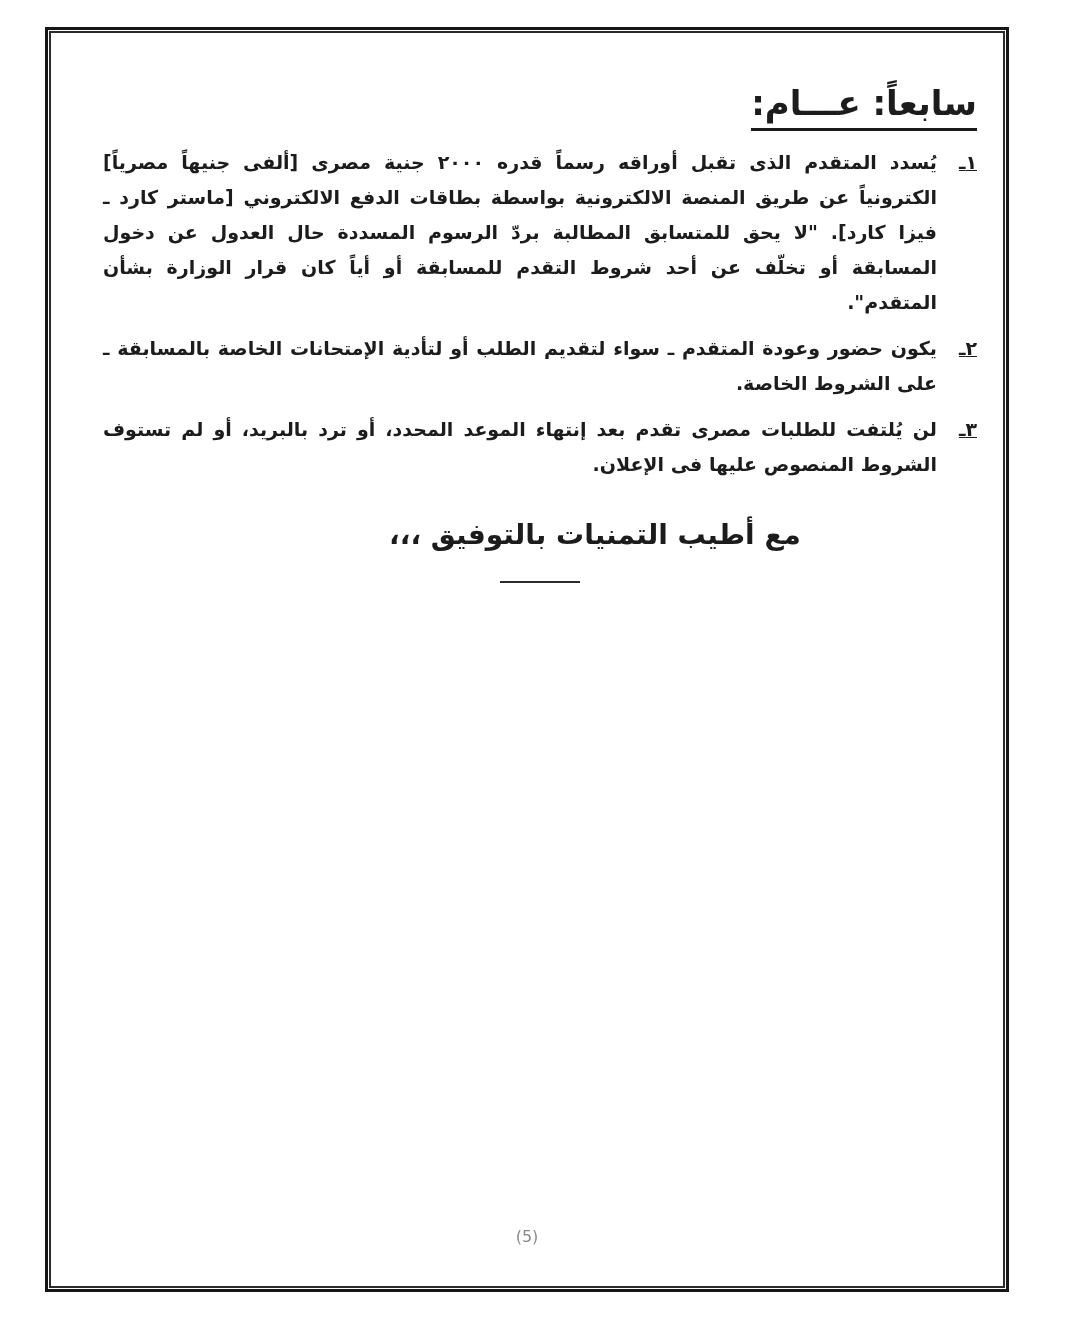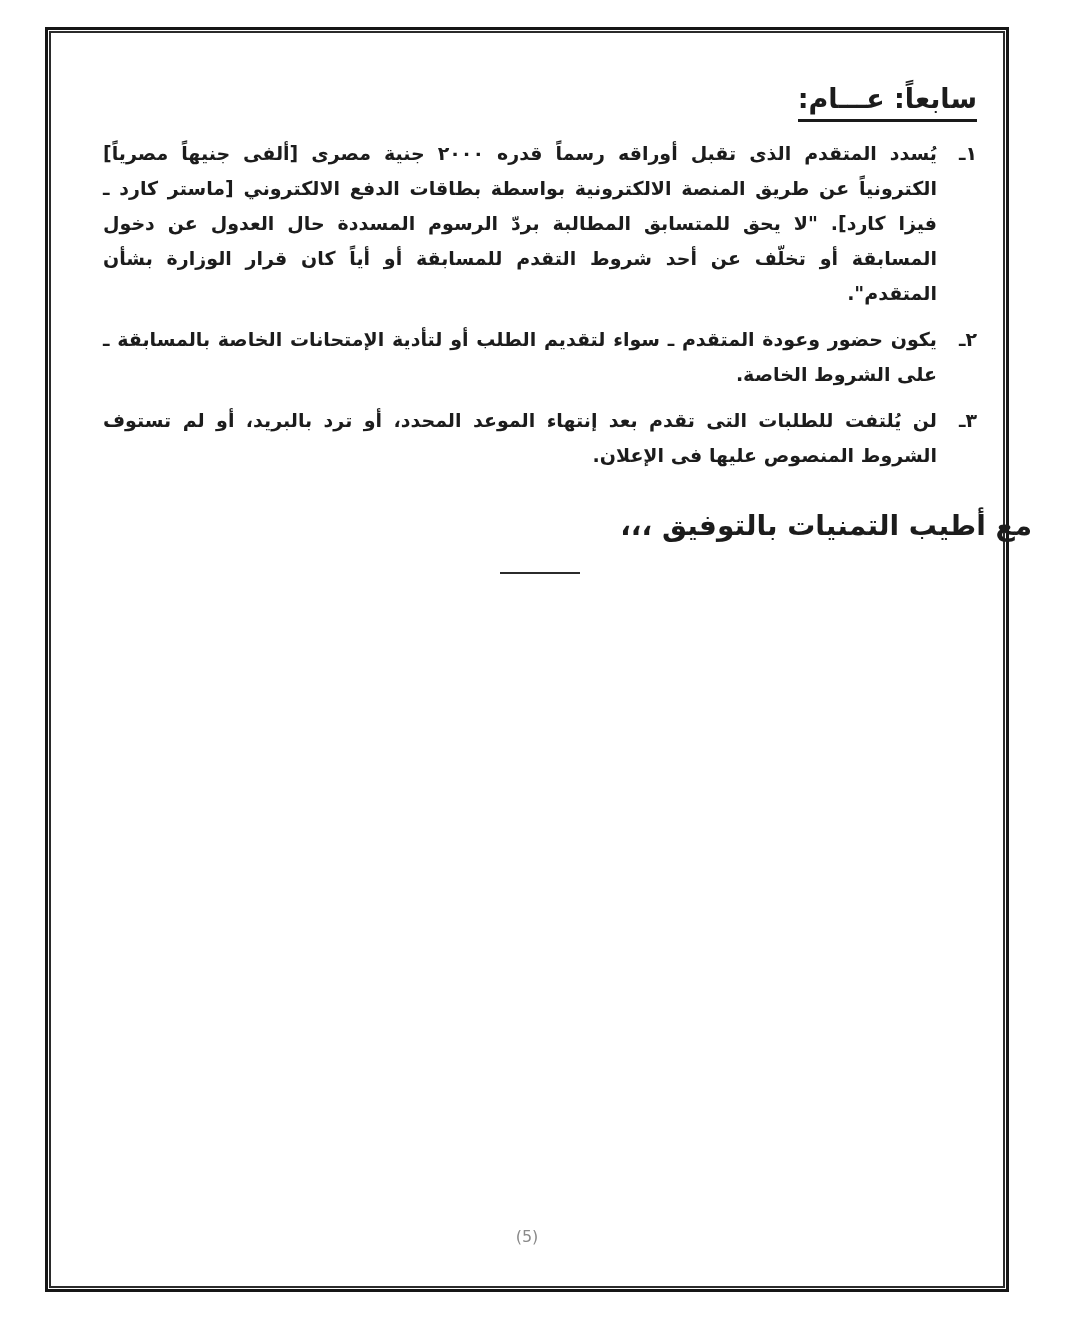--- a/index.html
+++ b/index.html
@@ -28,21 +28,21 @@
   }
   .content {
     position: absolute;
     inset: 0;
     direction: rtl;
     padding: 50px 26px 0 52px;
     box-sizing: border-box;
   }
   .heading {
     margin: 0 0 14px 0;
-    font-size: 27px;
+    font-size: 34px;
     font-weight: bold;
   }
   .heading .underlined {
     display: inline-block;
     border-bottom: 3px solid #1a1a1a;
     padding-bottom: 5px;
   }
   .items-list {
     margin: 0;
     padding: 0;
@@ -51,28 +51,29 @@
     display: flex;
     gap: 8px;
     margin: 0 0 11px 0;
     font-size: 19px;
     line-height: 35px;
     font-weight: bold;
   }
   .item-marker {
     flex: 0 0 32px;
     white-space: nowrap;
+    text-decoration: underline;
   }
   .item-text {
     flex: 1;
     text-align: justify;
   }
   .closing {
     margin-top: 36px;
-    text-align: right;
+    text-align: center;
     font-size: 28px;
     font-weight: bold;
     transform: translateX(55px);
   }
   .closing-rule {
     width: 80px;
     border: 0;
     border-top: 2px solid #2b2b2b;
     margin: 30px auto 0 auto;
   }
@@ -105,21 +106,21 @@
         <span class="item-text">يُسدد المتقدم الذى تقبل أوراقه رسماً قدره ٢٠٠٠ جنية مصرى [ألفى جنيهاً مصرياً] الكترونياً عن طريق المنصة الالكترونية بواسطة بطاقات الدفع الالكتروني [ماستر كارد ـ فيزا كارد]. "لا يحق للمتسابق المطالبة بردّ الرسوم المسددة حال العدول عن دخول المسابقة أو تخلّف عن أحد شروط التقدم للمسابقة أو أياً كان قرار الوزارة بشأن المتقدم".</span>
       </div>
 
       <div class="item">
         <span class="item-marker">٢ـ</span>
         <span class="item-text">يكون حضور وعودة المتقدم ـ سواء لتقديم الطلب أو لتأدية الإمتحانات الخاصة بالمسابقة ـ على الشروط الخاصة.</span>
       </div>
 
       <div class="item">
         <span class="item-marker">٣ـ</span>
-        <span class="item-text">لن يُلتفت للطلبات التى تقدم بعد إنتهاء الموعد المحدد، أو ترد بالبريد، أو لم تستوف الشروط المنصوص عليها فى الإعلان.</span>
+        <span class="item-text">لن يُلتفت للطلبات مصرى تقدم بعد إنتهاء الموعد المحدد، أو ترد بالبريد، أو لم تستوف الشروط المنصوص عليها فى الإعلان.</span>
       </div>
 
     </div>
 
     <div class="closing">مع أطيب التمنيات بالتوفيق ،،،</div>
 
     <hr class="closing-rule">
 
     <div class="page-number">(5)</div>
 

